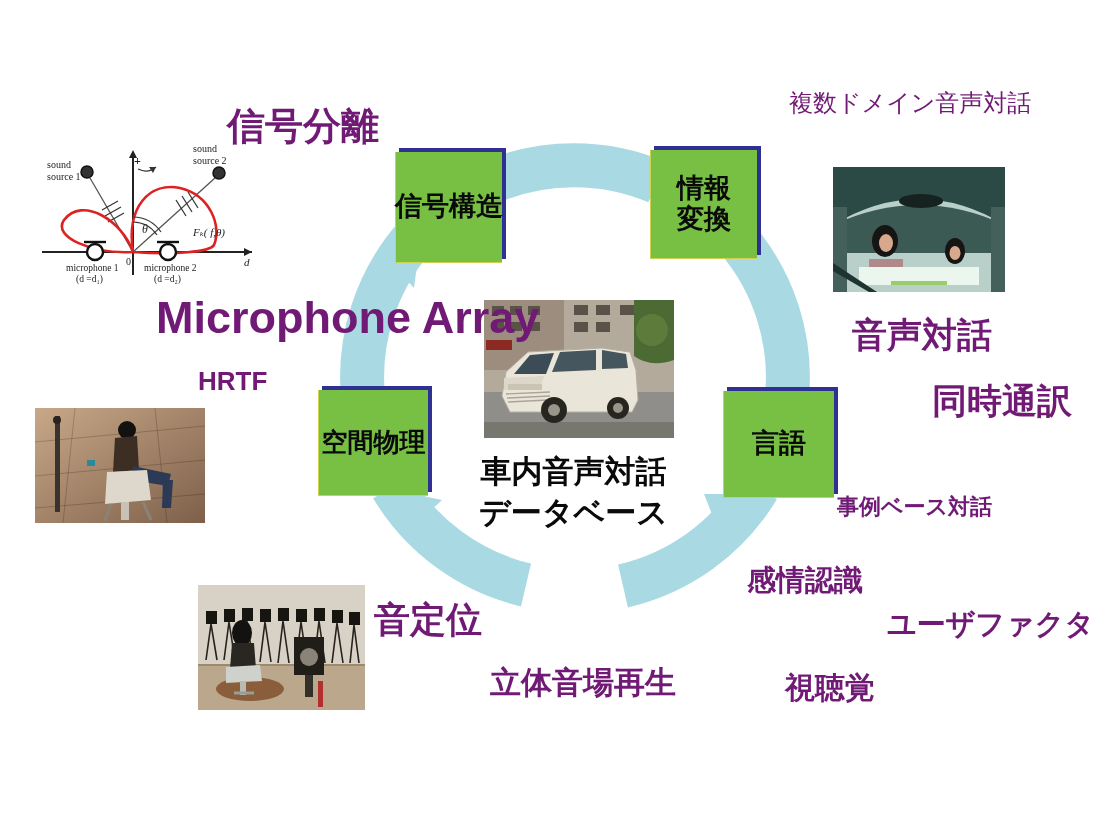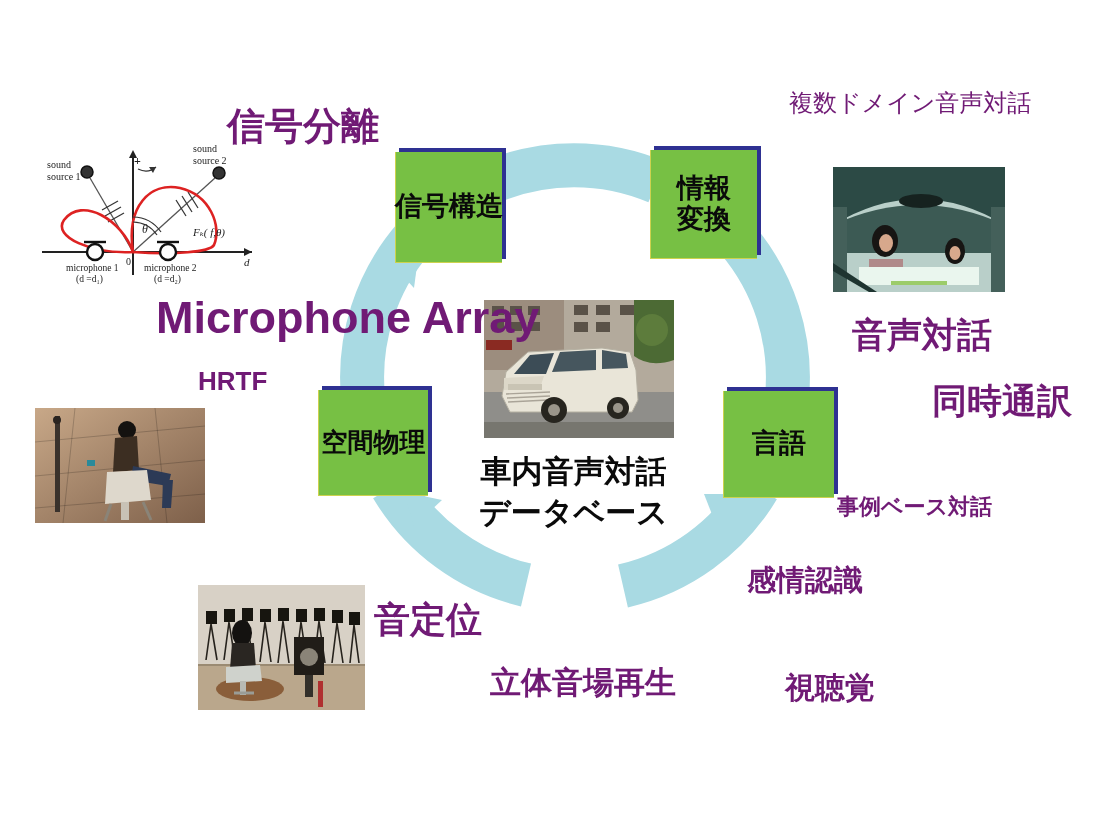--- a/index.html
+++ b/index.html
@@ -269,17 +269,18 @@
   </div>
 
   <div class="lbl" style="left:227px; top:101px; font-size:38px; font-weight:700;">信号分離</div>
   <div class="lbl" style="left:789px; top:87px; font-size:24px; font-weight:400;">複数ドメイン音声対話</div>
   <div class="lbl" style="left:156px; top:292px; font-size:45px; font-weight:700;">Microphone Array</div>
   <div class="lbl" style="left:198px; top:366px; font-size:26px; font-weight:600;">HRTF</div>
   <div class="lbl" style="left:852px; top:312px; font-size:35px; font-weight:700;">音声対話</div>
   <div class="lbl" style="left:932px; top:378px; font-size:35px; font-weight:700;">同時通訳</div>
   <div class="lbl" style="left:837px; top:492px; font-size:22px; font-weight:600;">事例ベース対話</div>
   <div class="lbl" style="left:747px; top:561px; font-size:29px; font-weight:600;">感情認識</div>
+  <div class="lbl" style="left:887px; top:605px; font-size:29px; font-weight:600;">ユーザファクタ</div>
   <div class="lbl" style="left:785px; top:668px; font-size:30px; font-weight:600;">視聴覚</div>
   <div class="lbl" style="left:374px; top:596px; font-size:36px; font-weight:700;">音定位</div>
   <div class="lbl" style="left:490px; top:662px; font-size:31px; font-weight:600;">立体音場再生</div>
 
 </div>
 
 </body></html>

